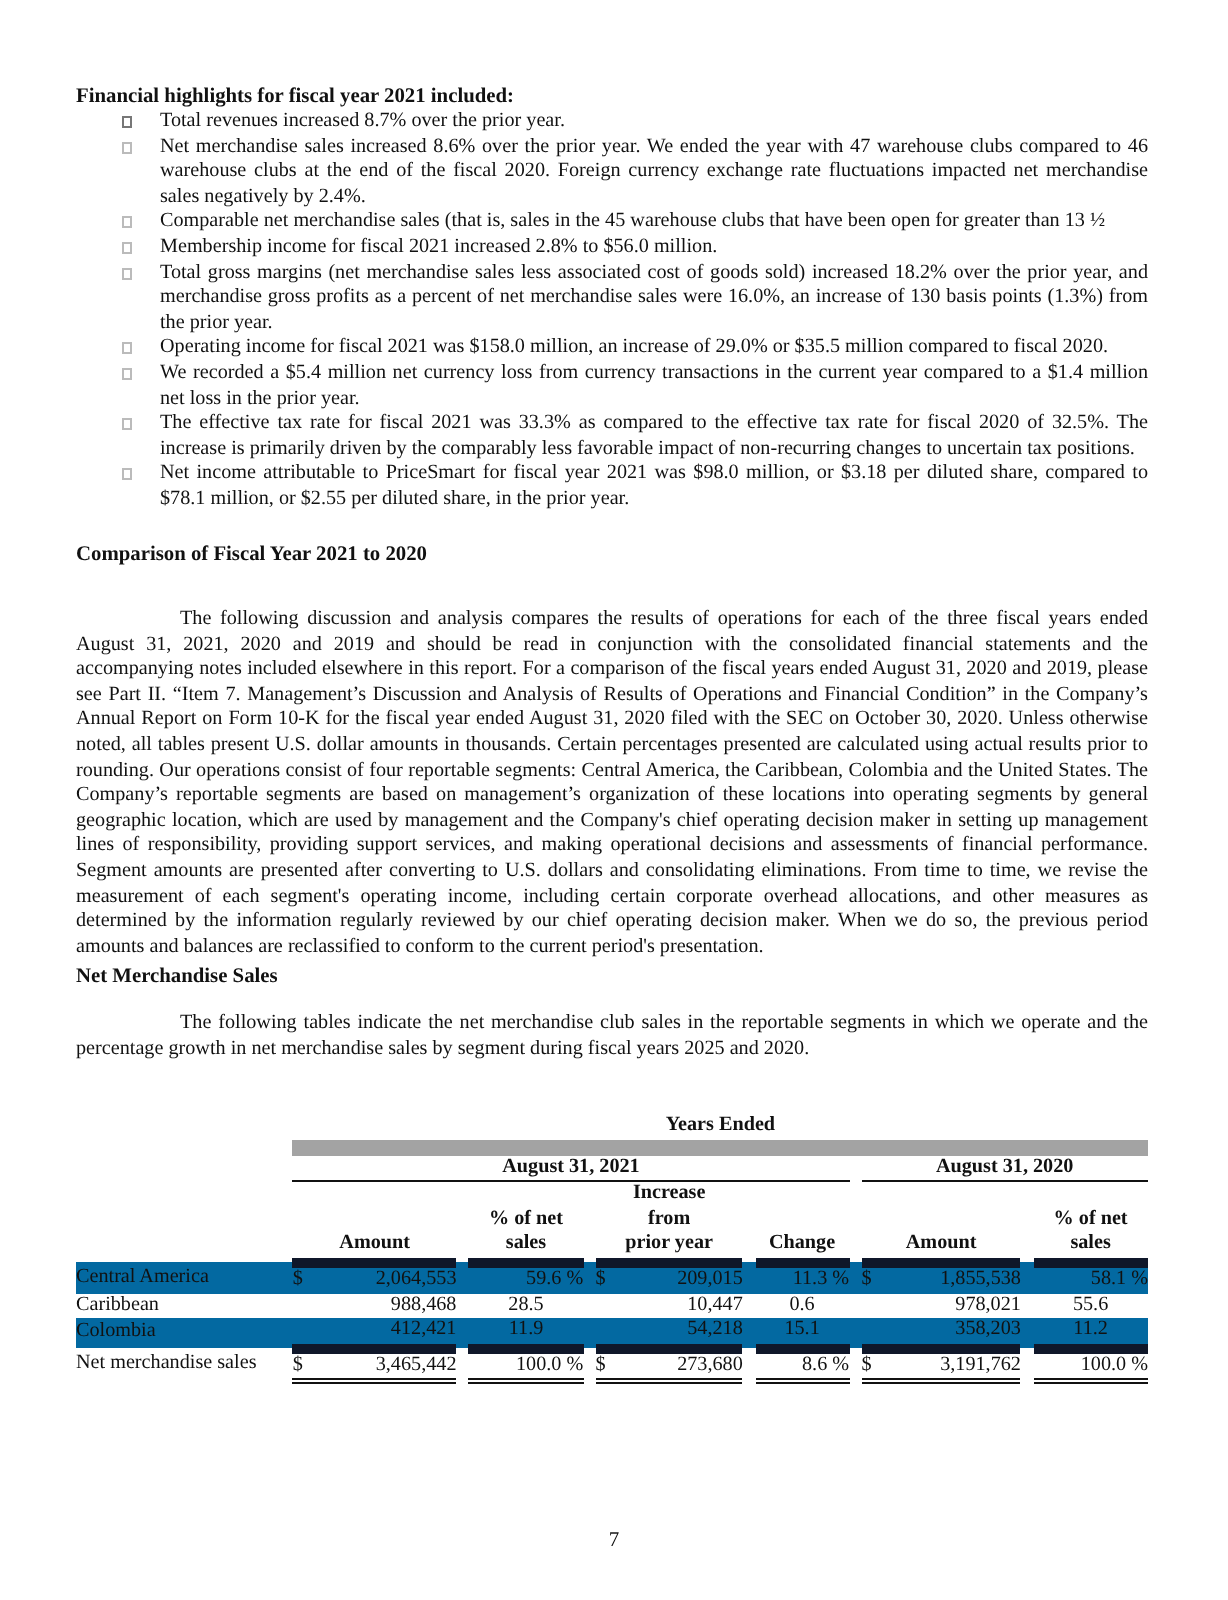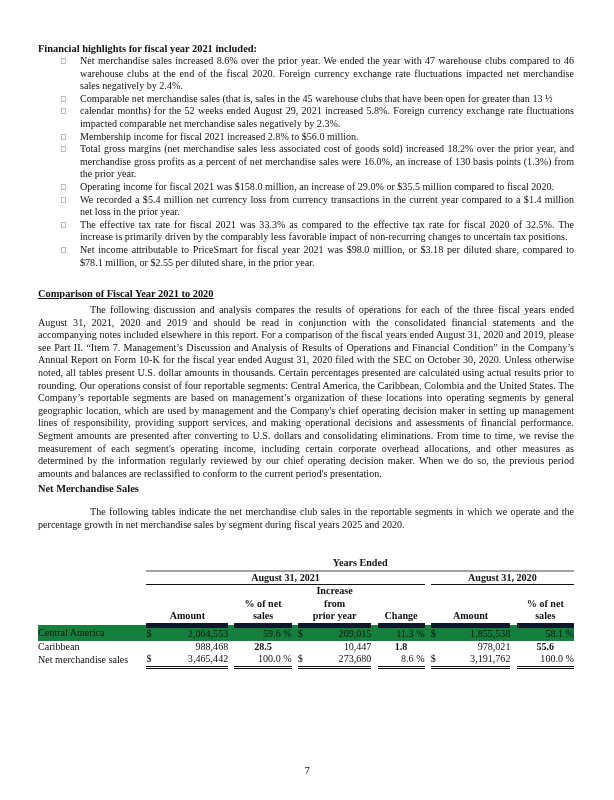--- a/index.html
+++ b/index.html
@@ -13,49 +13,49 @@
   ul.bullets li { position: relative; padding-left: 42px; text-align: justify; }
   ul.bullets li .bx {
     position: absolute; left: 23px; top: 3px; width: 5px; height: 6px;
     border: 1px solid #bbb; box-sizing: border-box;
   }
   ul.bullets li.first .bx { border-color: #777; }
   p.para { margin: 0; position: absolute; left: 0; width: 536px; text-align: justify; text-indent: 52px; }
   table.fin { position: absolute; left: 0; border-collapse: collapse; font-size: 10.1px; width: 536px; }
   table.fin td { padding: 0; height: 12.6px; line-height: 12.6px; white-space: nowrap; }
   .hdr { font-weight: bold; text-align: center; }
-  .rule-top { border-top: 2px solid #a3a3a3; }
+  .rule-top { border-top: 8px solid #a3a3a3; }
   .rule-bot { border-bottom: 1px solid #111; }
   .ul1 { border-bottom: 5px solid #0f172a; }
   .ul2 { border-bottom: 3px double #111; }
   .num { text-align: right; font-family: Liberation Serif, serif; }
-  .cen { text-align: center; font-weight: bold; }
-  tr.shade td { background: #15803d; }
+  .cen { text-align: center; }
+  tr.shade td { background: #0369a1; }
   .pagenum { position: absolute; top: 765px; left: 0; width: 614px; text-align: center; font-size: 10.5px; }
 </style>
 </head>
 <body>
 
 <div class="page">
 
   <h2 style="top:43px;">Financial highlights for fiscal year 2021 included:</h2>
 
   <ul class="bullets" style="top:55px;">
+    <li class="first"><span class="bx"></span><span>Total revenues increased 8.7% over the prior year.</span></li>
     <li><span class="bx"></span><span>Net merchandise sales increased 8.6% over the prior year.  We ended the year with 47 warehouse clubs compared to 46 warehouse clubs at the end of the fiscal 2020. Foreign currency exchange rate fluctuations impacted net merchandise sales negatively by 2.4%.</span></li>
     <li><span class="bx"></span><span>Comparable net merchandise sales (that is, sales in the 45 warehouse clubs that have been open for greater than 13 ½</span></li>
-    <li><span class="bx"></span><span>calendar months) for the 52 weeks ended August 29, 2021 increased 5.8%. Foreign currency exchange rate fluctuations impacted comparable net merchandise sales negatively by 2.3%.</span></li>
     <li><span class="bx"></span><span>Membership income for fiscal 2021 increased 2.8% to $56.0 million.</span></li>
     <li><span class="bx"></span><span>Total gross margins (net merchandise sales less associated cost of goods sold) increased 18.2% over the prior year, and merchandise gross profits as a percent of net merchandise sales were 16.0%, an increase of 130 basis points (1.3%) from the prior year.</span></li>
     <li><span class="bx"></span><span>Operating income for fiscal 2021 was $158.0 million, an increase of 29.0% or $35.5 million compared to fiscal 2020.</span></li>
     <li><span class="bx"></span><span>We recorded a $5.4 million net currency loss from currency transactions in the current year compared to a $1.4 million net loss in the prior year.</span></li>
     <li><span class="bx"></span><span>The effective tax rate for fiscal 2021 was 33.3% as compared to the effective tax rate for fiscal 2020 of 32.5%. The increase is primarily driven by the comparably less favorable impact of non-recurring changes to uncertain tax positions.</span></li>
     <li><span class="bx"></span><span>Net income attributable to PriceSmart for fiscal year 2021 was $98.0 million, or $3.18 per diluted share, compared to $78.1 million, or $2.55 per diluted share, in the prior year.</span></li>
   </ul>
 
-  <h2 style="top:288px;text-decoration:underline;">Comparison of Fiscal Year 2021 to 2020</h2>
+  <h2 style="top:272px;">Comparison of Fiscal Year 2021 to 2020</h2>
   <p class="para" style="top:304px;">The following discussion and analysis compares the results of operations for each of the three fiscal years ended August 31, 2021, 2020 and 2019 and should be read in conjunction with the consolidated financial statements and the accompanying notes included elsewhere in this report. For a comparison of the fiscal years ended August 31, 2020 and 2019, please see Part II. “Item 7. Management’s Discussion and Analysis of Results of Operations and Financial Condition” in the Company’s Annual Report on Form 10-K for the fiscal year ended August 31, 2020 filed with the SEC on October 30, 2020. Unless otherwise noted, all tables present U.S. dollar amounts in thousands. Certain percentages presented are calculated using actual results prior to rounding.  Our operations consist of four reportable segments: Central America, the Caribbean, Colombia and the United States. The Company’s reportable segments are based on management’s organization of these locations into operating segments by general geographic location, which are used by management and the Company's chief operating decision maker in setting up management lines of responsibility, providing support services, and making operational decisions and assessments of financial performance.  Segment amounts are presented after converting to U.S. dollars and consolidating eliminations. From time to time, we revise the measurement of each segment's operating income, including certain corporate overhead allocations, and other measures as determined by the information regularly reviewed by our chief operating decision maker. When we do so, the previous period amounts and balances are reclassified to conform to the current period's presentation.</p>
 
   <h2 style="top:483px;">Net Merchandise Sales</h2>
   <p class="para" style="top:506px;">The following tables indicate the net merchandise club sales in the reportable segments in which we operate and the percentage growth in net merchandise sales by segment during fiscal years 2025 and 2020.</p>
 
   <table class="fin" style="top:557px;">
     <colgroup>
       <col style="width:106px">
         <col style="width:12px">
         <col style="width:68px">
@@ -150,26 +150,43 @@
     <tr>
       <td>Caribbean</td>
       <td></td>
       <td class="num">988,468</td>
           <td></td>
       <td class="cen">28.5</td>
           <td></td>
       <td></td>
       <td class="num">10,447</td>
           <td></td>
-      <td class="cen">1.8</td>
+      <td class="cen">0.6</td>
           <td></td>
       <td></td>
       <td class="num">978,021</td>
           <td></td>
       <td class="cen">55.6</td>
+    </tr>
+    <tr class="shade">
+      <td>Colombia</td>
+      <td class="ul1"></td>
+      <td class="num ul1">412,421</td>
+          <td></td>
+      <td class="cen ul1">11.9</td>
+          <td></td>
+      <td class="ul1"></td>
+      <td class="num ul1">54,218</td>
+          <td></td>
+      <td class="cen ul1">15.1</td>
+          <td></td>
+      <td class="ul1"></td>
+      <td class="num ul1">358,203</td>
+          <td></td>
+      <td class="cen ul1">11.2</td>
     </tr>
     <tr>
       <td>Net merchandise sales</td>
       <td class="ul2">$</td>
       <td class="num ul2">3,465,442</td>
           <td></td>
       <td class="num ul2">100.0 %</td>
           <td></td>
       <td class="ul2">$</td>
       <td class="num ul2">273,680</td>

